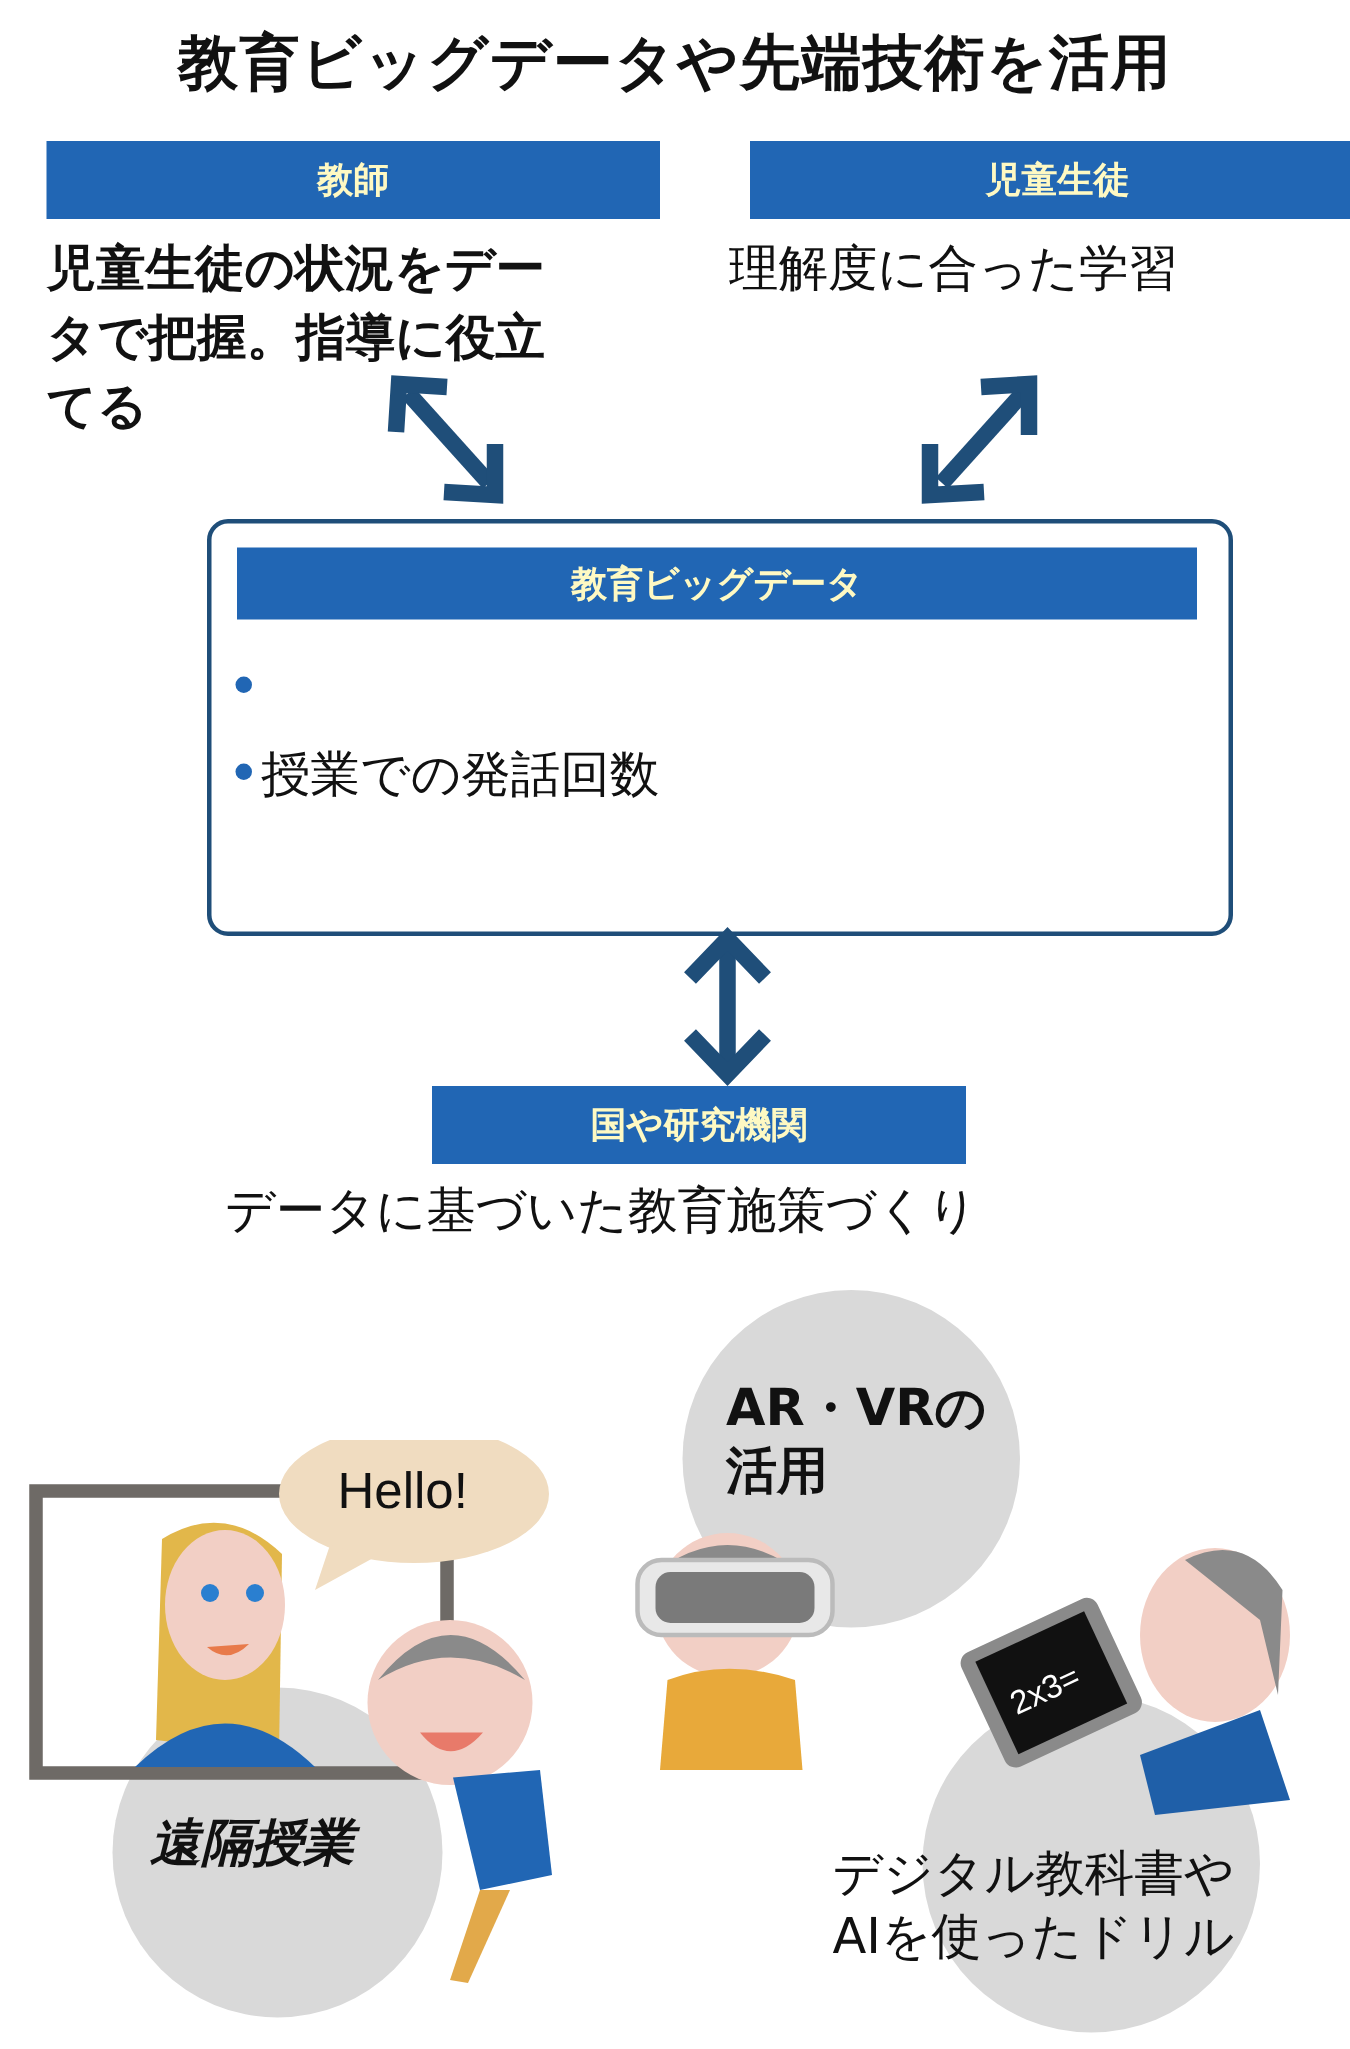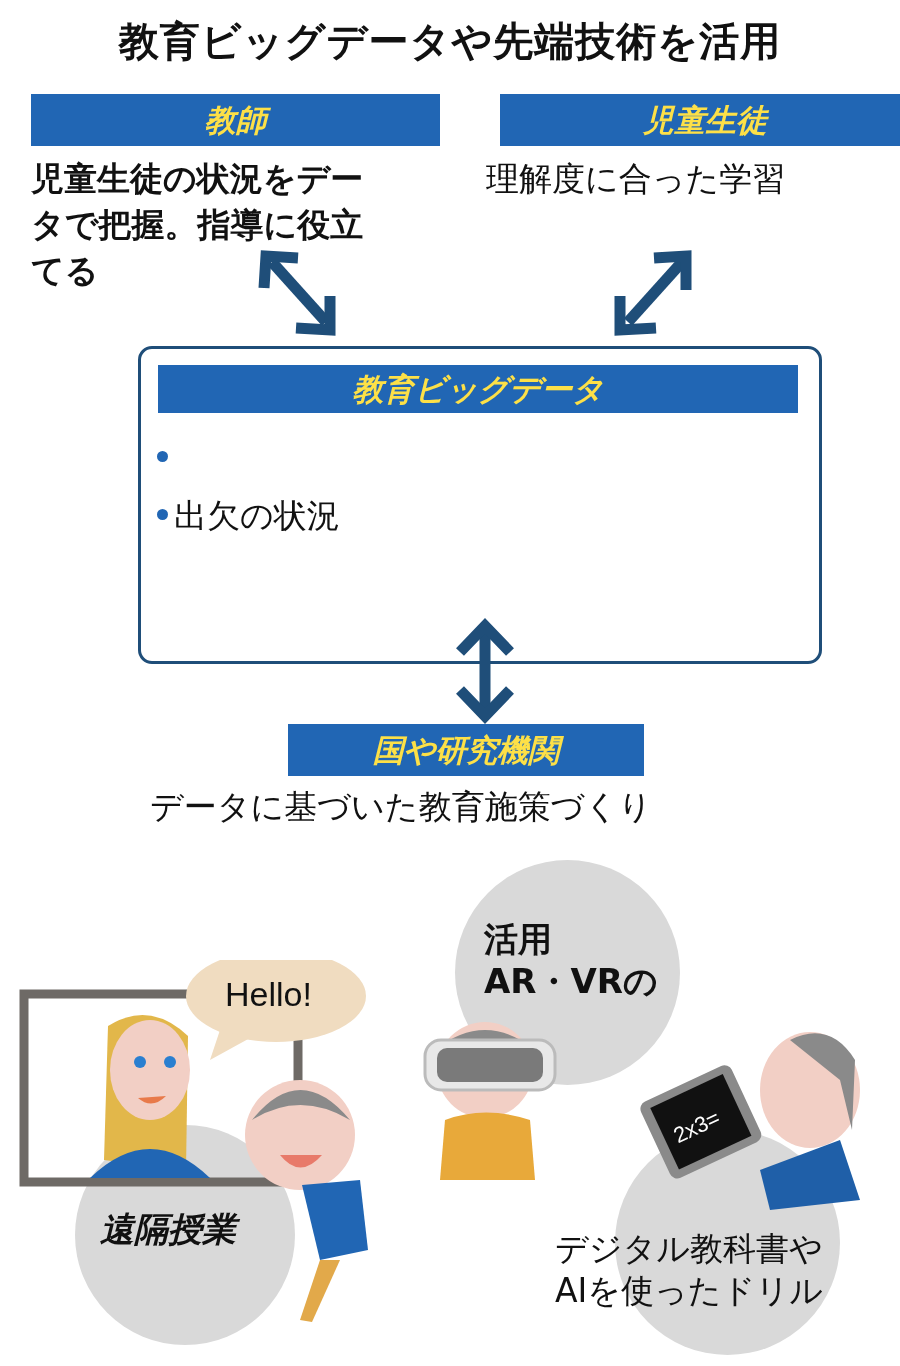--- a/index.html
+++ b/index.html
@@ -1,22 +1,22 @@
 <!DOCTYPE html>
 <html><head>
 <meta charset="utf-8">
 <style>
   html, body { margin:0; padding:0; background:#ffffff; }
   body { width:900px; height:1366px; position:relative; overflow:hidden;
          font-family:"DejaVu Sans", sans-serif; color:#111; }
   .abs { position:absolute; }
   .title { left:0; top:14px; width:900px; text-align:center; font-size:40px; font-weight:bold; letter-spacing:1px; }
-  .hdr { background:#2166b4; color:#fde047; font-weight:bold; text-align:center; font-size:31px; line-height:52px; height:52px;font-style:italic; }
+  .hdr { background:#2166b4; color:#fef9c3; font-weight:bold; text-align:center; font-size:24px; line-height:52px; height:52px; }
   .desc { font-size:33px; line-height:46px; }
-  .bigbox { left:138px; top:346px; width:684px; height:318px; border:3px solid #1f4e79; border-radius:14px; box-sizing:border-box; }
+  .bigbox { left:138px; top:346px; width:684px; height:278px; border:3px solid #1f4e79; border-radius:14px; box-sizing:border-box; }
   .bullet { font-size:33px; line-height:58px; }
   .dot { display:inline-block; width:11px; height:11px; border-radius:50%; background:#2166b4; margin:0 6px 6px 4px; vertical-align:middle; }
   .circle { border-radius:50%; background:#d9d9d9; }
   .clabel { font-weight:bold; font-size:34px; line-height:42px; }
 </style>
 </head>
 <body>
 
 <div class="abs title">教育ビッグデータや先端技術を活用</div>
 
@@ -40,21 +40,21 @@
     <line x1="442" y1="22" x2="388" y2="82"></line>
     <polyline points="414,18 446,16 446,50"></polyline>
     <polyline points="380,56 380,90 416,88"></polyline>
   </g>
 </svg>
 
 <div class="abs bigbox">
   <div class="abs hdr" style="left:17px;top:16px;width:640px;height:48px;line-height:48px;">教育ビッグデータ</div>
   <div class="abs" style="left:12px;top:80px;width:660px;">
     <div class="bullet"><span class="dot"></span></div>
-    <div class="bullet"><span class="dot"></span><span>出欠の状況</span></div>
+    <div class="bullet"><span class="dot"></span><span>授業での発話回数</span></div>
   </div>
 </div>
 
 <svg class="abs" style="left:450px;top:618px;" width="70" height="106">
   <g stroke="#1f4e79" stroke-width="11" fill="none">
     <line x1="35" y1="10" x2="35" y2="96"></line>
     <polyline points="10,34 35,8 60,34"></polyline>
     <polyline points="10,72 35,98 60,72"></polyline>
   </g>
 </svg>
@@ -80,22 +80,22 @@
   <circle cx="300" cy="175" r="55" fill="#f2cfc5"></circle>
   <path d="M252,160 Q300,100 350,160 Q300,130 252,160 Z" fill="#8a8a8a"></path>
   <path d="M280,195 Q300,220 322,195 Z" fill="#e87a6a"></path>
   <path d="M302,225 L360,220 L368,290 L320,300 Z" fill="#2166b4"></path>
   <path d="M320,300 L300,360 L312,362 L340,300 Z" fill="#e2a94a"></path>
 </svg>
 <div class="abs" style="left:225px;top:975px;font-size:34px;font-family:'Liberation Sans',sans-serif;">Hello!</div>
 
 <div class="abs circle" style="left:455px;top:860px;width:225px;height:225px;"></div>
 <div class="abs clabel" style="left:484px;top:918px;">
+  <div>AR・VRの</div>
   <div>活用</div>
-  <div>AR・VRの</div>
 </div>
 <svg class="abs" style="left:395px;top:1010px;" width="190" height="170">
   <circle cx="90" cy="60" r="48" fill="#f2cfc5"></circle>
   <path d="M40,40 Q90,0 140,40 Z" fill="#8a8a8a"></path>
   <rect x="30" y="30" width="130" height="50" rx="16" fill="#e8e8e8" stroke="#bbb" stroke-width="3"></rect>
   <rect x="42" y="38" width="106" height="34" rx="10" fill="#7a7a7a"></rect>
   <path d="M50,110 Q90,95 135,110 L140,170 L45,170 Z" fill="#e8a93a"></path>
 </svg>
 
 <div class="abs circle" style="left:615px;top:1130px;width:225px;height:225px;"></div>

